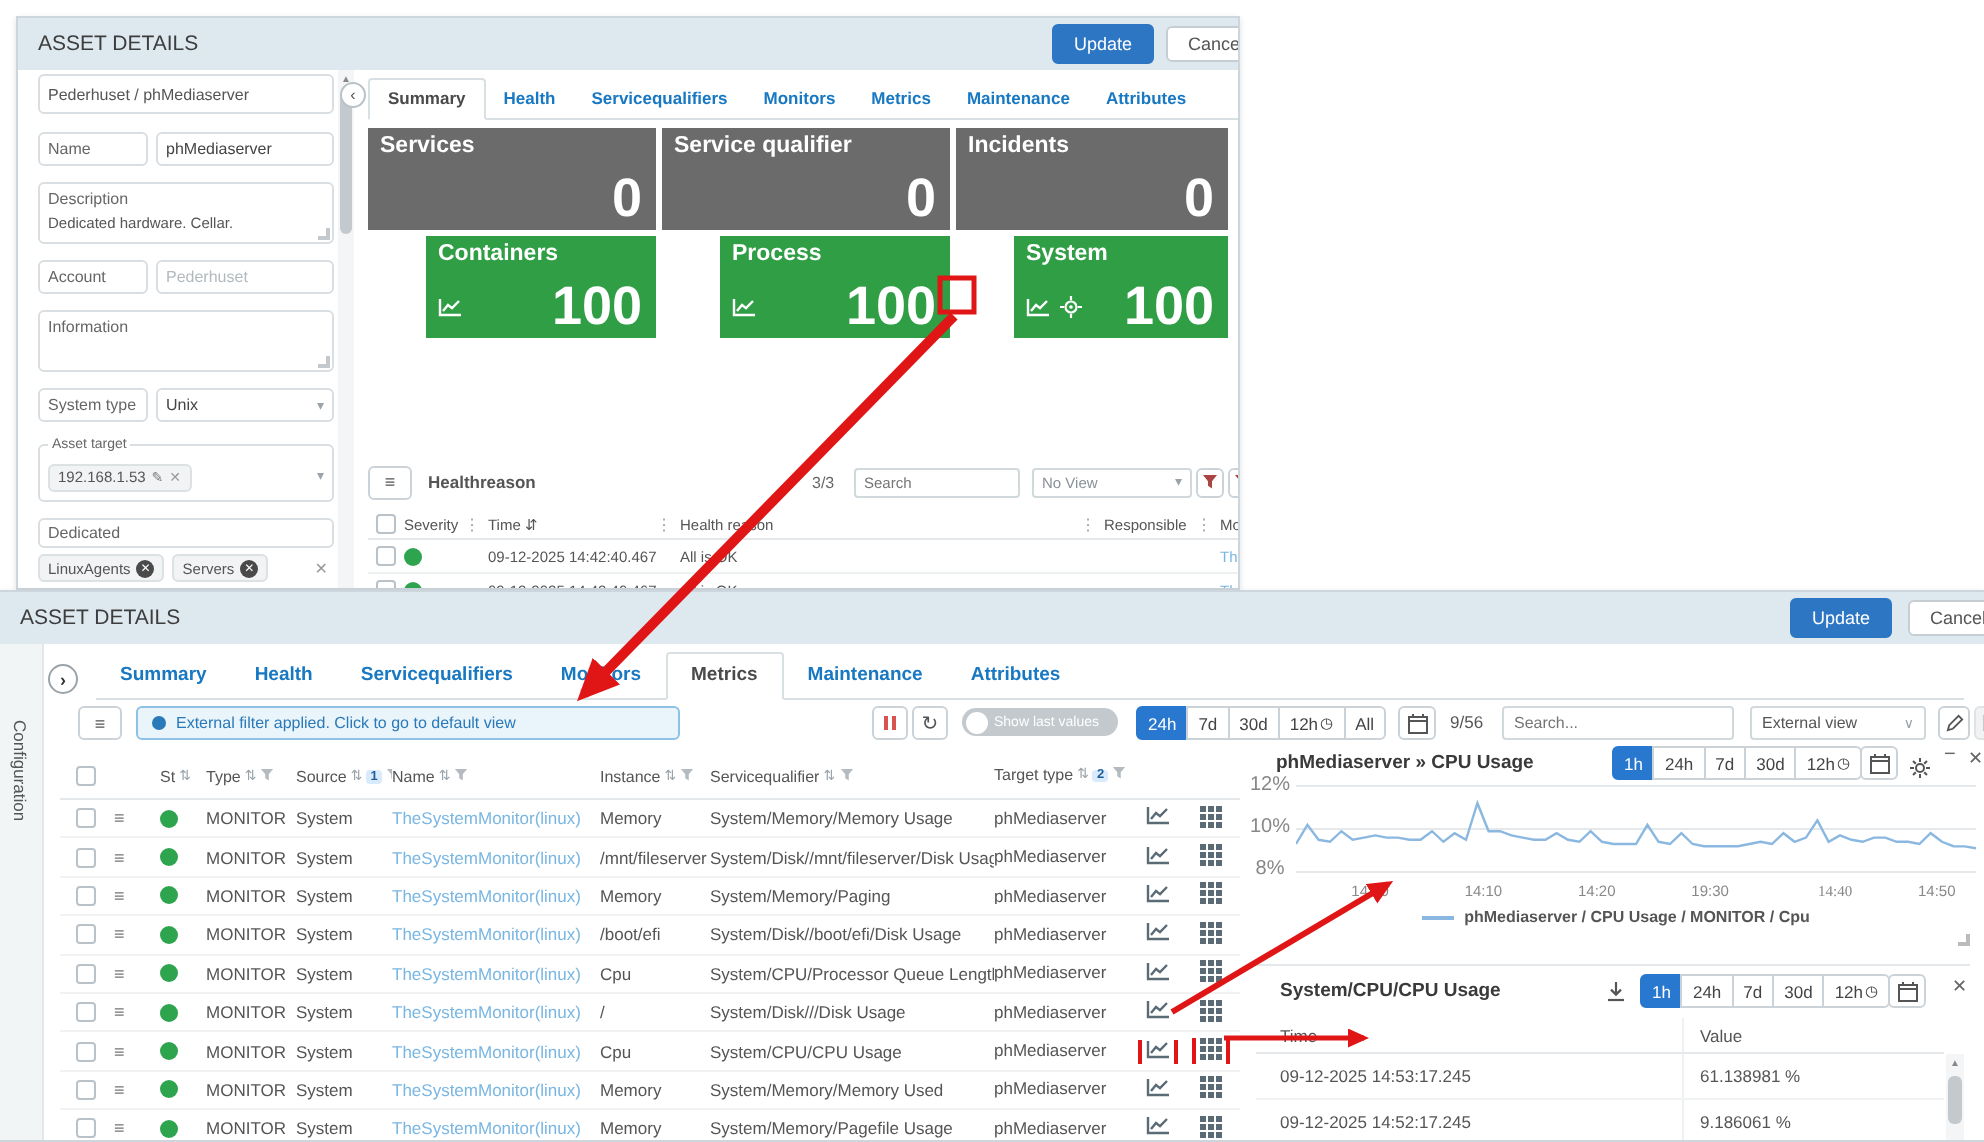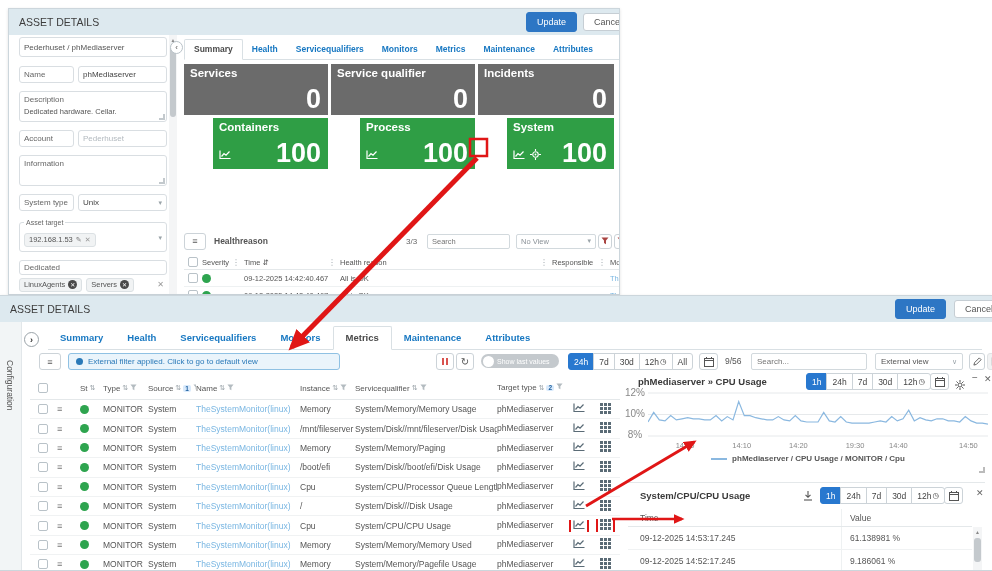--- a/index.html
+++ b/index.html
@@ -830,21 +830,21 @@
           <line x1="0" x2="340" y1="3" y2="3" stroke="#e6e9eb"></line>
           <line x1="0" x2="340" y1="24.5" y2="24.5" stroke="#e6e9eb"></line>
           <line x1="0" x2="340" y1="46" y2="46" stroke="#e6e9eb"></line>
           <polyline points="0.0,32.0 5.7,22.4 11.3,29.9 17.0,30.9 22.7,25.6 28.3,29.9 34.0,28.8 39.7,27.7 45.3,28.8 51.0,28.8 56.7,29.9 62.3,29.9 68.0,25.6 73.7,30.9 79.3,26.6 85.0,29.9 90.7,11.6 96.3,25.6 102.0,25.6 107.7,27.7 113.3,28.8 119.0,29.9 124.7,29.9 130.3,26.6 136.0,29.9 141.7,30.9 147.3,25.6 153.0,30.9 158.7,32.0 164.3,32.0 170.0,32.0 175.7,22.4 181.3,30.9 187.0,32.0 192.7,26.6 198.3,32.0 204.0,33.1 209.7,33.1 215.3,33.1 221.0,33.1 226.7,32.0 232.3,30.9 238.0,32.0 243.7,26.6 249.3,30.9 255.0,28.8 260.7,20.2 266.3,30.9 272.0,27.7 277.7,29.9 283.3,30.9 289.0,28.8 294.7,28.8 300.3,30.9 306.0,30.9 311.7,32.0 317.3,26.6 323.0,30.9 328.7,33.1 334.3,33.2 340.0,34.1" fill="none" stroke="#8ab8e0" stroke-width="1.2"></polyline>
         </svg>
       <div class="xticks" id="chart-xticks">
           <span style="left: 27.6667px;">14:00</span>
           <span style="left: 84.3333px;">14:10</span>
           <span style="left: 141px;">14:20</span>
           <span style="left: 197.667px;">19:30</span>
-          <span style="left: 241px;">14:40</span>
+          <span style="left: 261px; font-family: Liberation Serif, serif;">14:40</span>
           <span style="left: 311px;">14:50</span>
         </div>
       <div class="cc-legend">
         <span class="legend-dash"></span>
         <span>phMediaserver / CPU Usage / MONITOR / Cpu</span>
       </div>
       <div class="cc-resize"></div>
     </div>
 
     <div class="vt-card">

